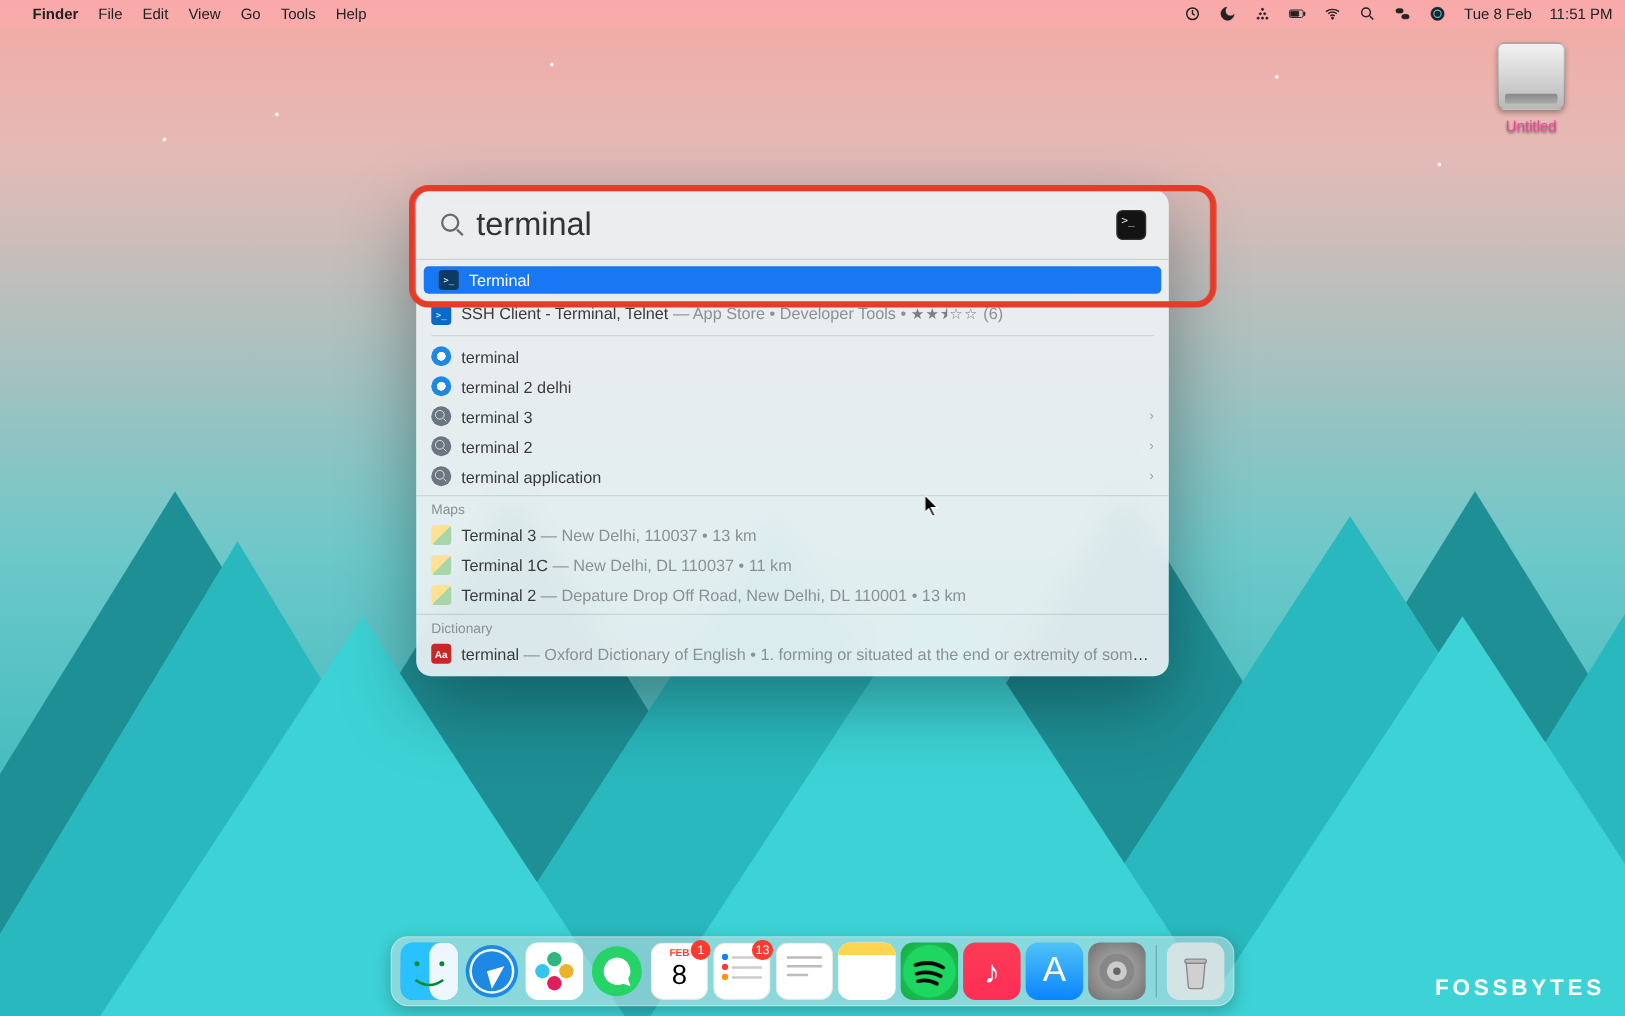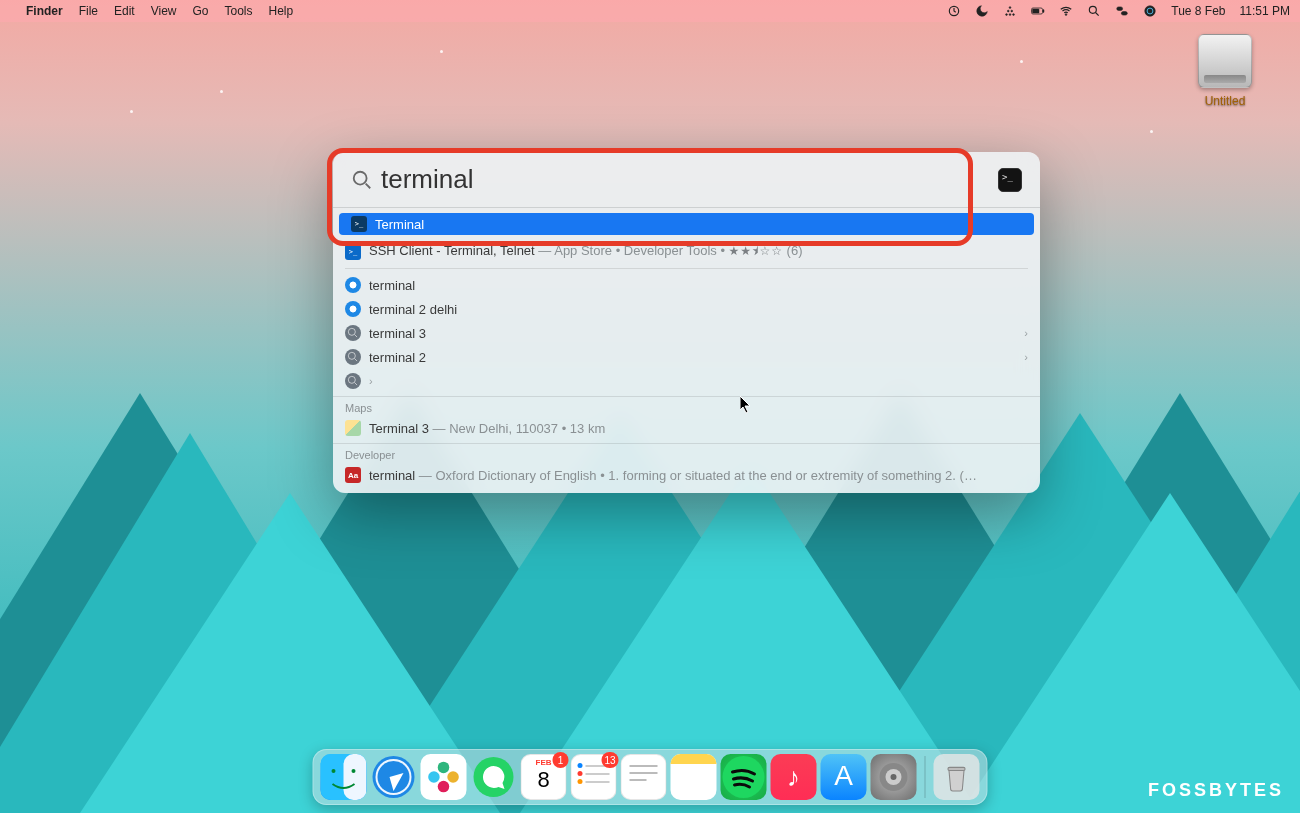--- a/index.html
+++ b/index.html
@@ -15,24 +15,24 @@
   .menubar .left { display:flex; align-items:center; gap:16px; }
   .menubar .left .apple { font-size:14px; }
   .menubar .left .app { font-weight:600; }
   .menubar .right { margin-left:auto; display:flex; align-items:center; gap:14px; }
   .ricon svg { width:14px; height:14px; display:block; fill:#222; stroke:#222; }
 
   
   .disk-icon { position:absolute; top:34px; right:40px; width:70px; text-align:center; }
   .disk-icon .drive { width:54px; height:54px; margin:0 auto 6px; border-radius:6px; background:linear-gradient(#f2f2f2,#b8b8b8); border:1px solid rgba(0,0,0,.2); box-shadow:0 2px 4px rgba(0,0,0,.3); position:relative; }
   .disk-icon .drive::after { content:""; position:absolute; bottom:4px; left:10%; width:80%; height:8px; border-radius:2px; background:linear-gradient(#888,#aaa); }
-  .disk-icon .label { color:#a16207; font-size:12px; text-shadow:0 1px 2px rgba(0,0,0,.6); }
-
-  
-  .spotlight { position:absolute; left:333px; top:152px; width:707px; border-radius:12px; background:rgba(238,242,244,.9); box-shadow:0 20px 60px rgba(0,0,0,.35); overflow:hidden; backdrop-filter:blur(10px); }
+  .disk-icon .label { color:#ec4899; font-size:12px; text-shadow:0 1px 2px rgba(0,0,0,.6); }
+
+  
+  .spotlight { position:absolute; left:333px; top:152px; width:602px; border-radius:12px; background:rgba(238,242,244,.9); box-shadow:0 20px 60px rgba(0,0,0,.35); overflow:hidden; backdrop-filter:blur(10px); }
   .hl { position:absolute; left:327px; top:148px; width:646px; height:98px; border:5px solid #e63b28; border-radius:16px; pointer-events:none; }
   .sp-head { height:56px; display:flex; align-items:center; padding:0 18px; border-bottom:1px solid rgba(0,0,0,.12); }
   .sp-head .mag { width:22px; height:22px; margin-right:8px; stroke:#6a6a6a; fill:none; stroke-width:2; }
   .sp-head .q { font-size:26px; color:#333; flex:1; }
   .sp-head .thumb { width:24px; height:24px; border-radius:5px; background:#131313; border:1px solid #333; position:relative; }
   .sp-head .thumb::before { content:">_"; color:#ddd; font-size:9px; font-family:monospace; position:absolute; top:3px; left:3px; }
 
   .row { display:flex; align-items:center; height:24px; padding:0 12px; font-size:13px; color:#3a3a3a; cursor:default; }
   .row.selected { background:#1877f2; color:#fff; margin:5px 6px; border-radius:4px; height:22px; }
   .row .ic { width:16px; height:16px; border-radius:3px; margin-right:8px; flex-shrink:0; display:flex; align-items:center; justify-content:center; }
@@ -214,30 +214,39 @@
       <span class="txt"><span>terminal 2</span></span>
       <span class="chev">›</span>
     </div>
   <div class="row">
       <span class="ic siri">
         <svg viewBox="0 0 24 24">
           <circle cx="10" cy="10" r="6"></circle>
           <path d="M15 15l4 4"></path>
         </svg>
       </span>
+      <span class="txt"><span>terminal application</span></span>
       <span class="chev">›</span>
     </div>
 
   <div class="section">Maps</div>
   <div class="row">
       <span class="ic maps"></span>
       <span class="txt"><span>Terminal 3</span><span class="sub"> — New Delhi,  110037 • 13 km</span></span>
     </div>
-
-  <div class="section">Developer</div>
+  <div class="row">
+      <span class="ic maps"></span>
+      <span class="txt"><span>Terminal 1C</span><span class="sub"> — New Delhi, DL 110037 • 11 km</span></span>
+    </div>
+  <div class="row">
+      <span class="ic maps"></span>
+      <span class="txt"><span>Terminal 2</span><span class="sub"> — Depature Drop Off Road, New Delhi, DL 110001 • 13 km</span></span>
+    </div>
+
+  <div class="section">Dictionary</div>
   <div class="row" style="margin-bottom:6px">
       <span class="ic dict"></span>
       <span class="txt"><span>terminal</span><span class="sub"> — Oxford Dictionary of English • 1. forming or situated at the end or extremity of something 2. (…</span></span>
     </div>
 </div>
 <div class="hl"></div>
 
 <svg class="cursor" viewBox="0 0 12 18">
     <path d="M0 0l0 14 3-3 3 6 2-1-3-6 5 0z" fill="#000" stroke="#fff" stroke-width="1"></path>
   </svg>

